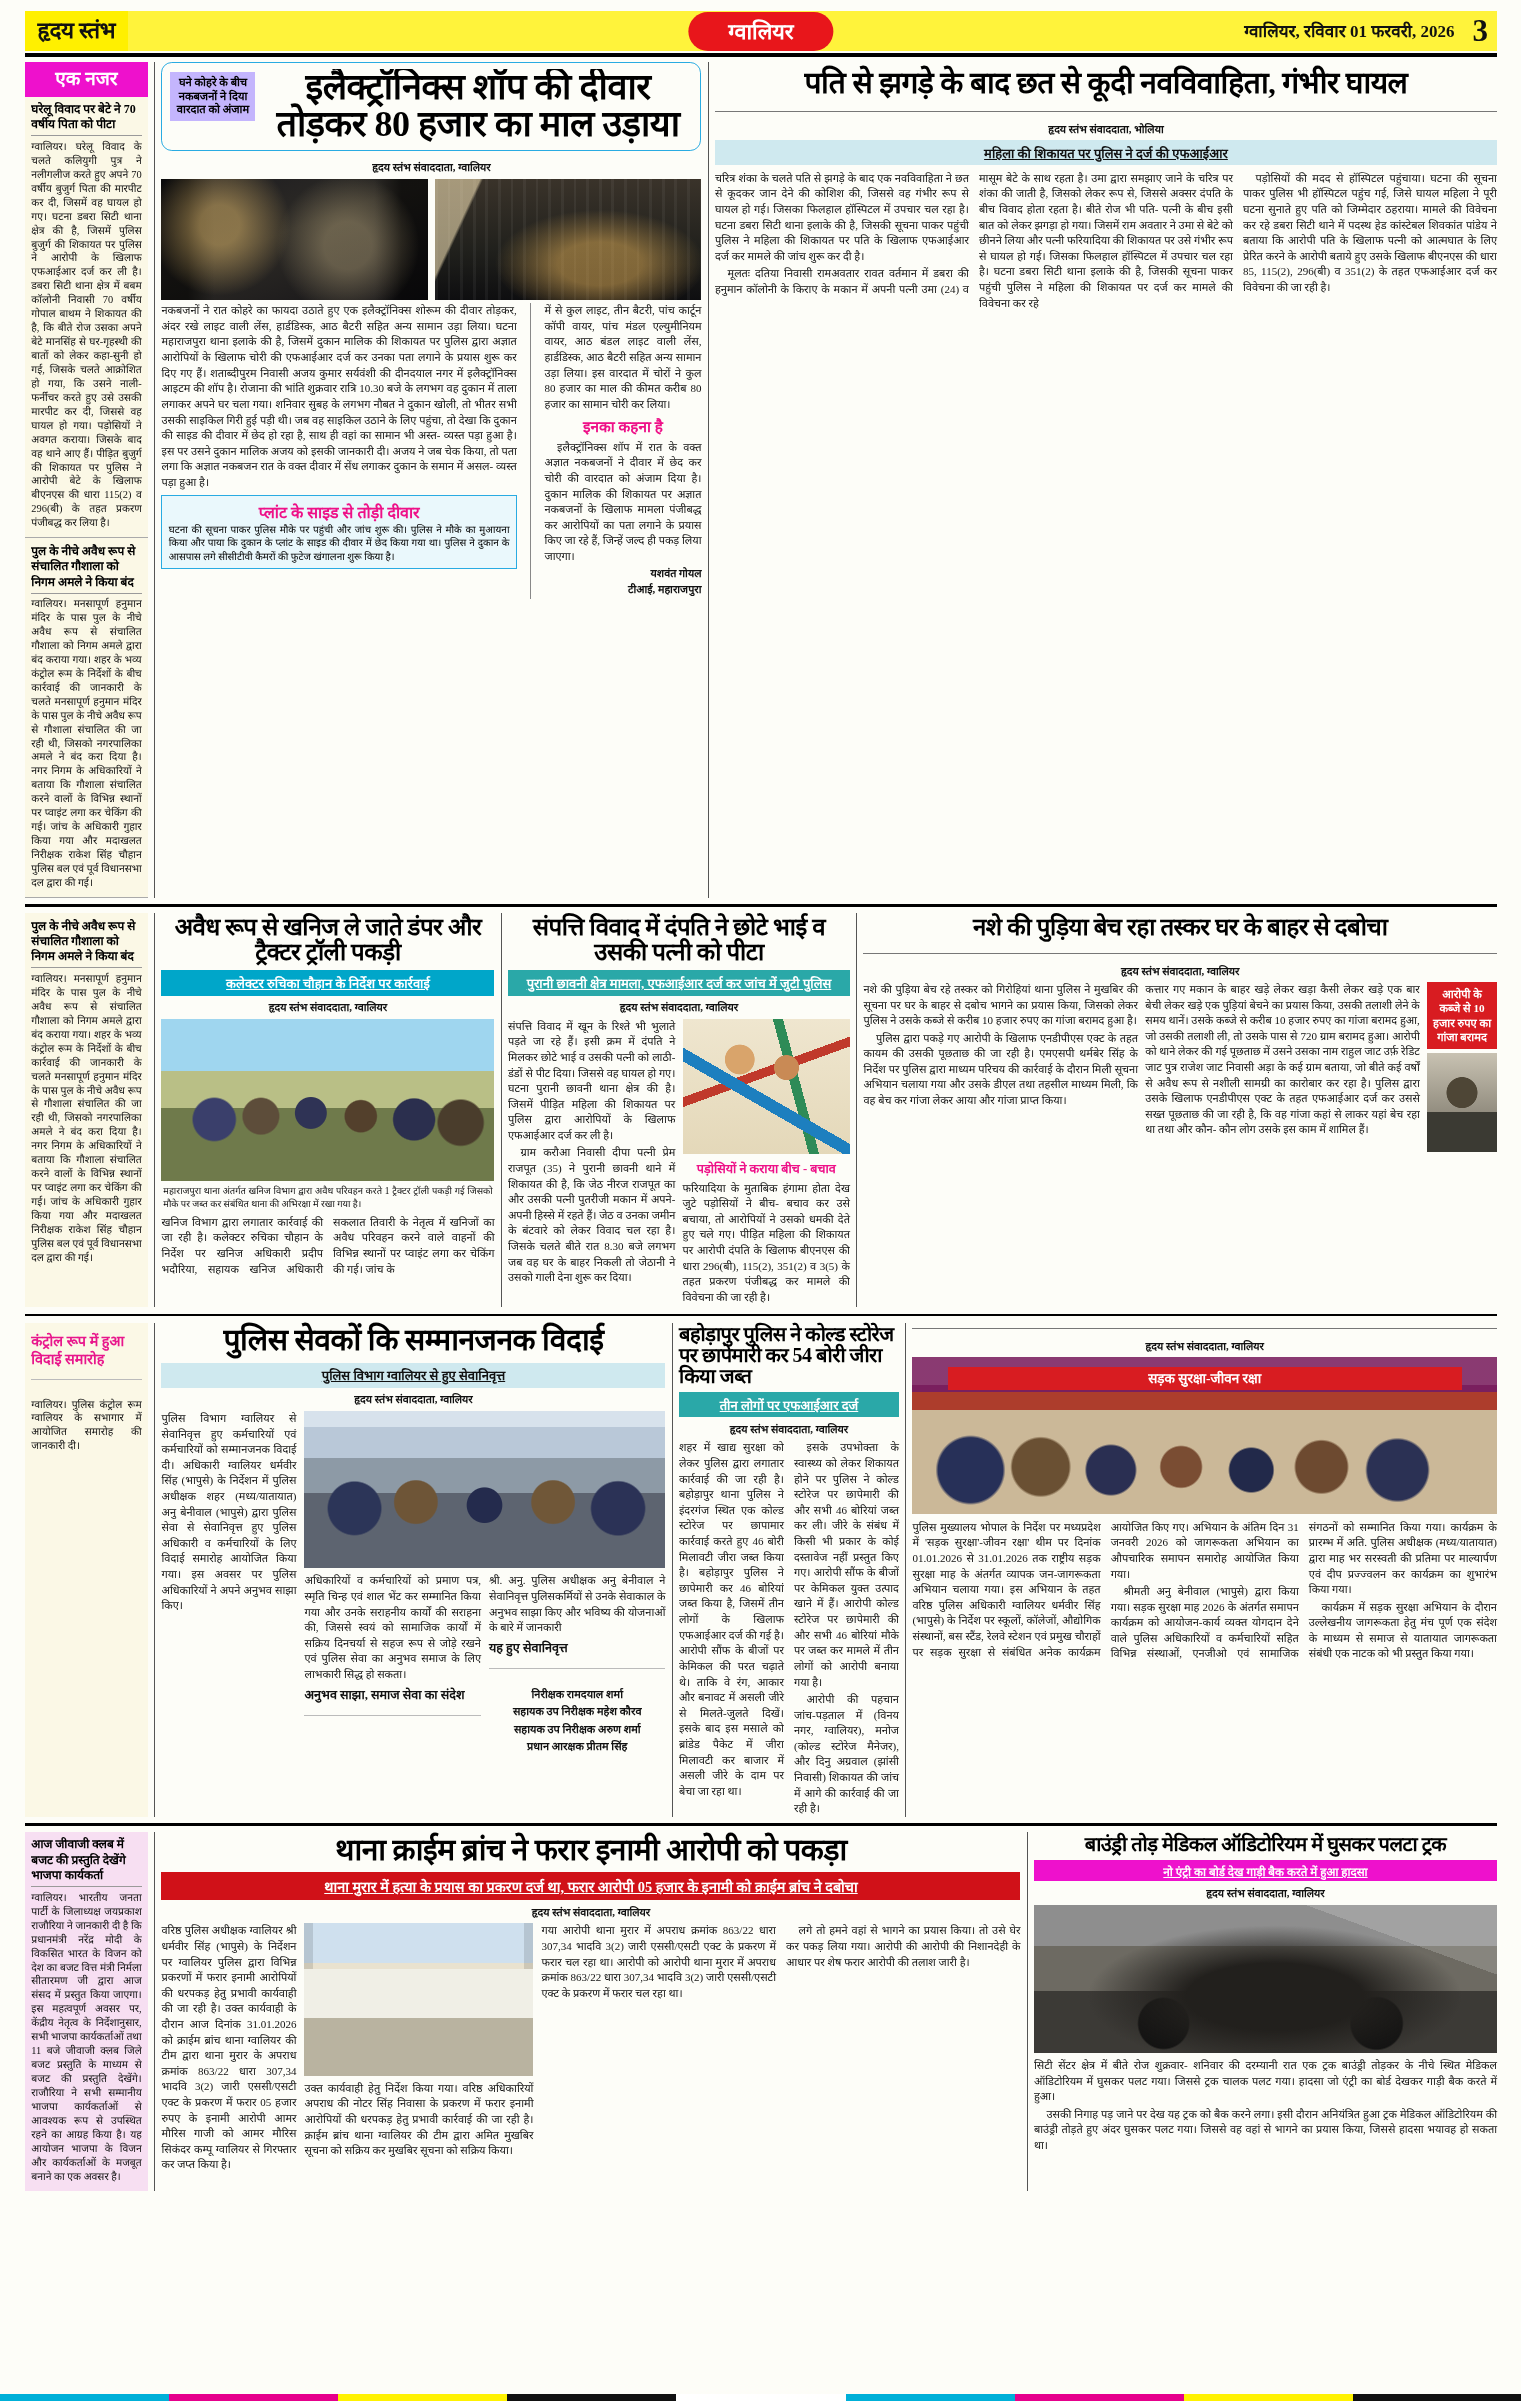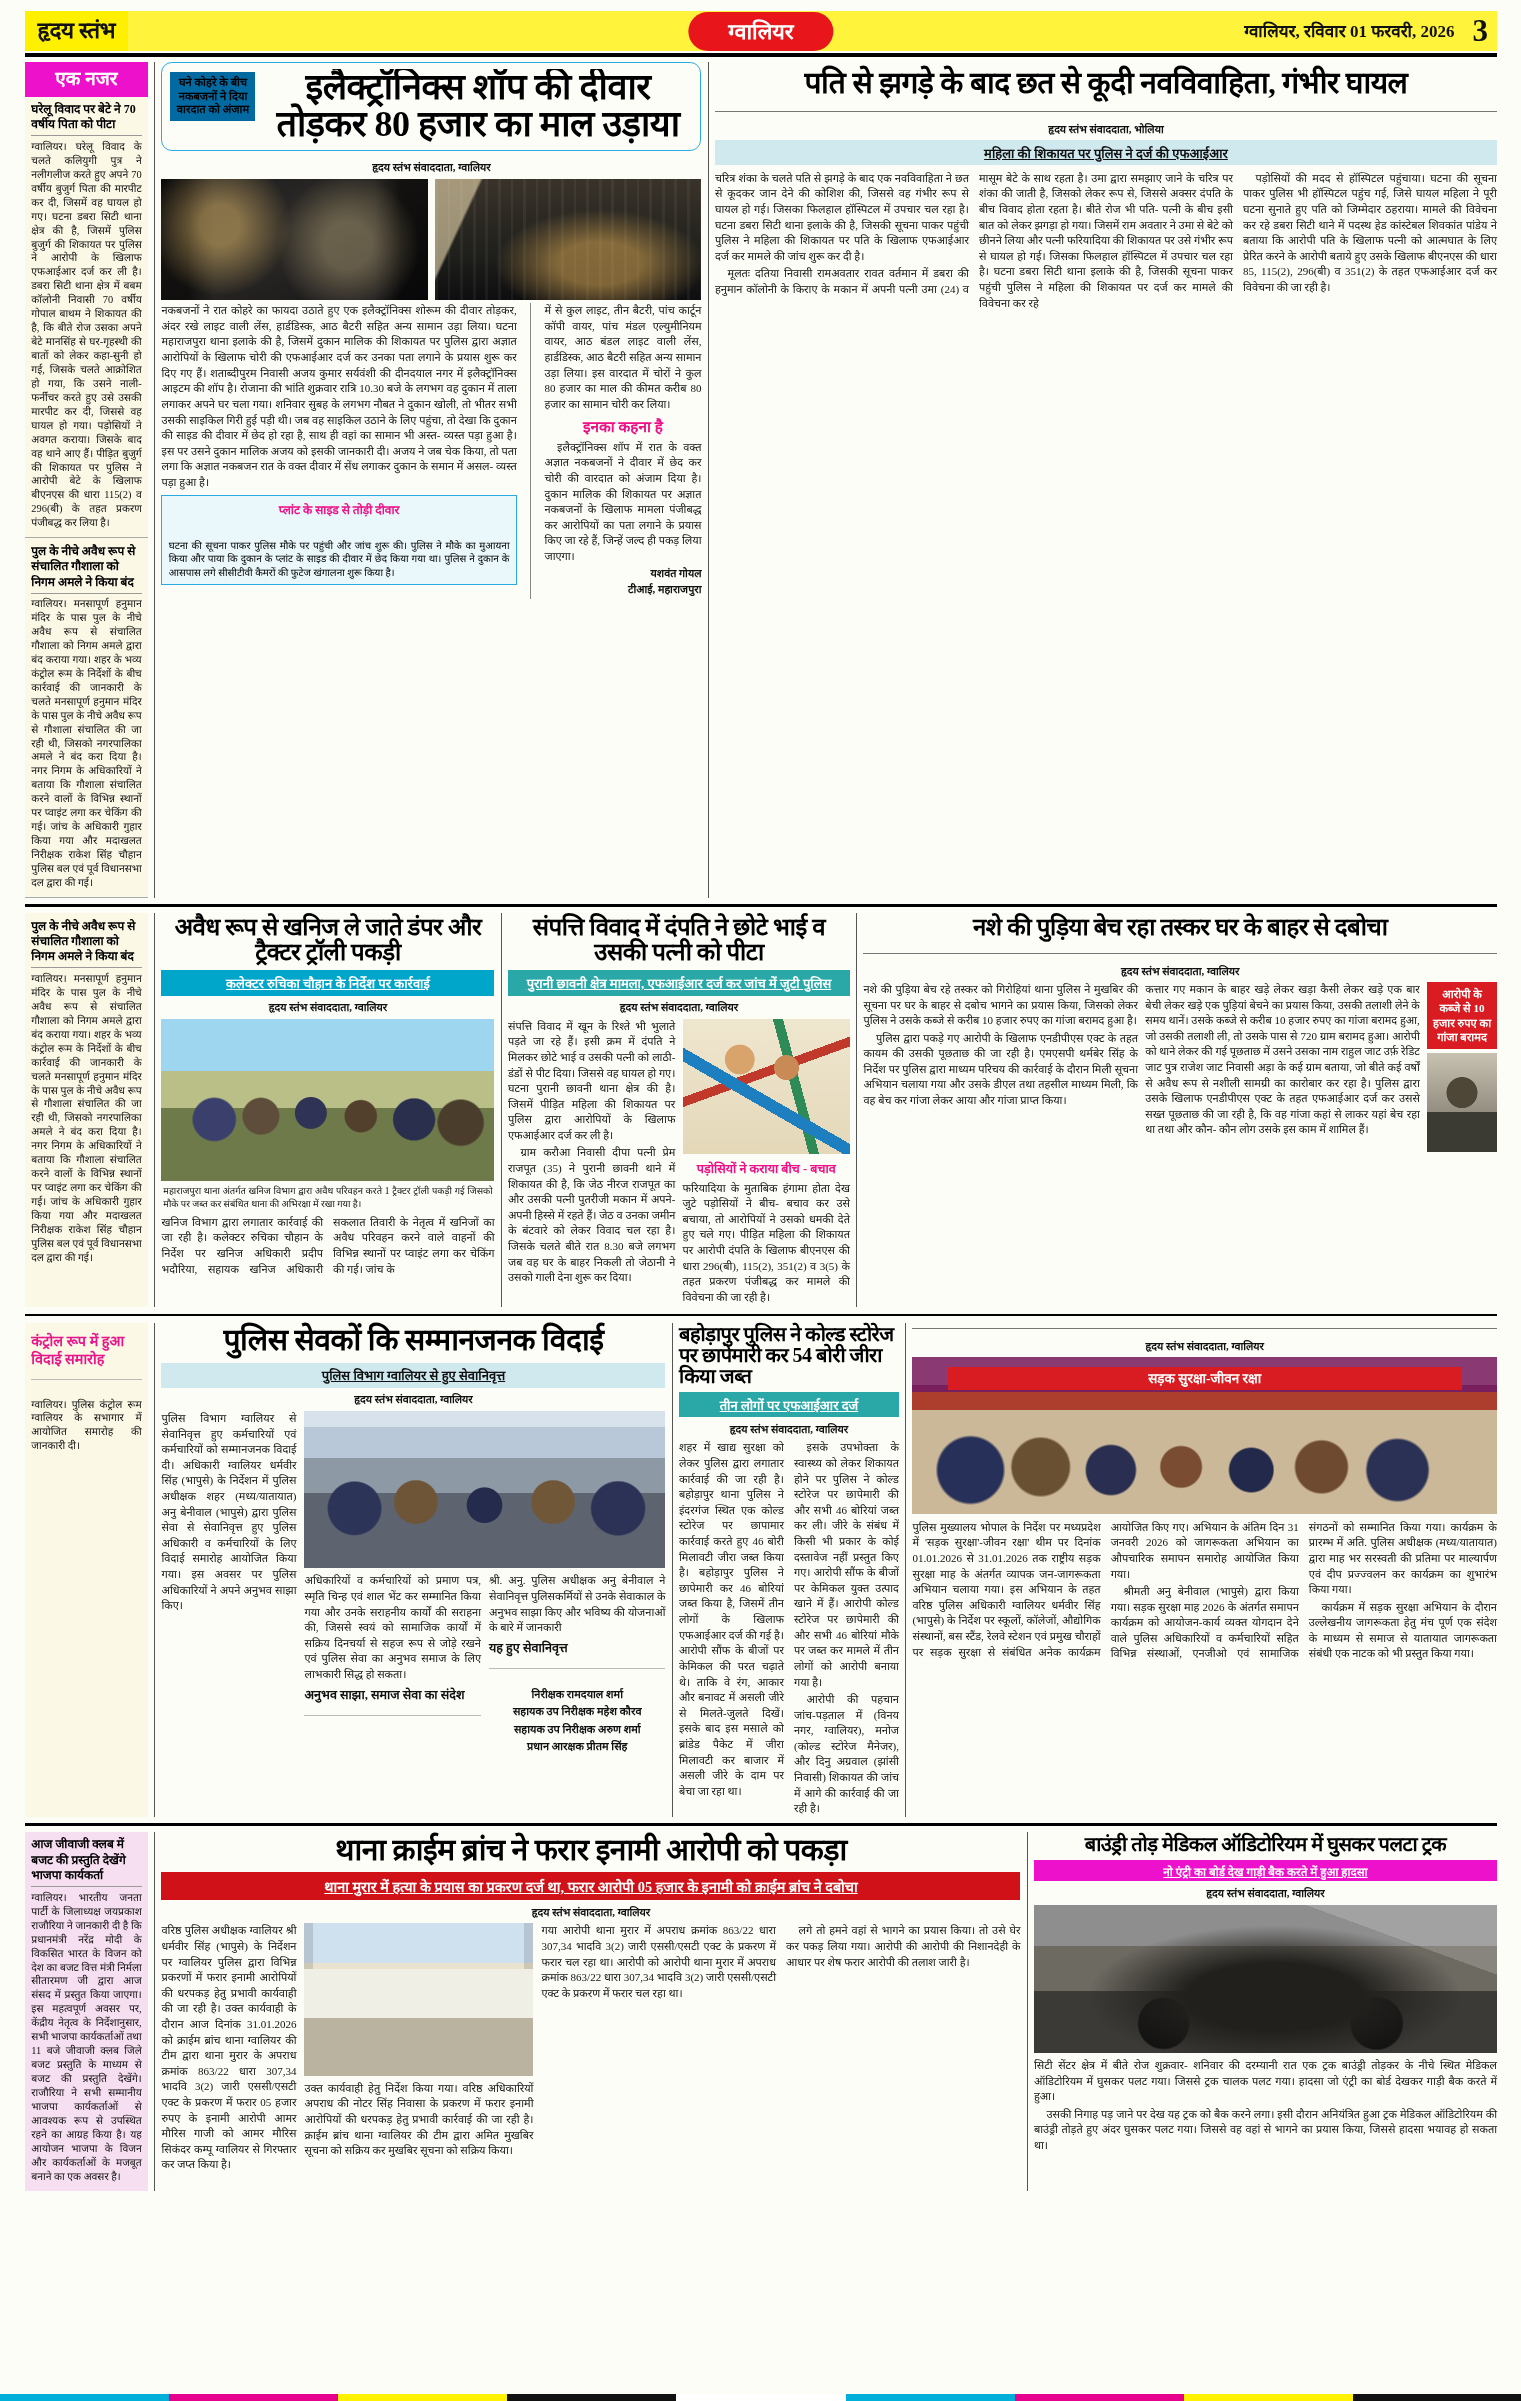--- a/index.html
+++ b/index.html
@@ -103,21 +103,21 @@
     font-weight:bold; color:#000;
     line-height:1.04; text-align:center;
     letter-spacing:-0.5px;
   }
   .hl-xl { font-size:36px; }
   .hl-lg { font-size:30px; }
   .hl-md { font-size:24px; }
   .hl-sm { font-size:20px; }
 
   .kicker-green {
-    background:#0369a1; color:#000;
+    background:#c4b5fd; color:#000;
     font-family:"Liberation Serif", serif;
     font-weight:bold; font-size:11.2px; text-align:center;
     line-height:1.2; padding:4.5px 3.6px; width:85px; float:left;
     margin:2.7px 8px 1.8px 0;
   }
   .byline {
     font-family:"Liberation Serif", serif;
     font-weight:bold; font-size:10.8px; text-align:center;
     color:#111; padding:3.6px 0 4.5px 0;
   }
@@ -152,21 +152,21 @@
 
   .hrule { height:2.7px; background:#000; margin:6.3px 0; }
   .hrule-thin { height:0.9px; background:#777; margin:5.4px 0; }
 
   .boxed { border:1.8px solid #29abe2; border-radius:10.8px; padding:6.3px 8px; }
   .boxed-note {
     background:#eaf8fc; border:0.9px solid #29abe2; padding:4.5px 6.3px;
   }
   .note-h {
     color:#ee1188; font-family:"Liberation Serif", serif; font-weight:bold;
-    font-size:12px; text-align:center; margin-bottom:21px;
+    font-size:16px; text-align:center; margin-bottom:0;
   }
   .note-b { font-family:"Liberation Serif", serif; font-size:10px; line-height:1.35; text-align:justify; }
 
   .inka-h {
     color:#ee1188; font-family:Liberation Serif, serif; font-weight:bold;
     font-size:15.3px; text-align:center; padding:1.8px 0 3.6px 0;
   }
 
   
   .ph-shop { background:linear-gradient(160deg,#1b1b1f 0%,#2e2b26 45%,#141317 100%); }

